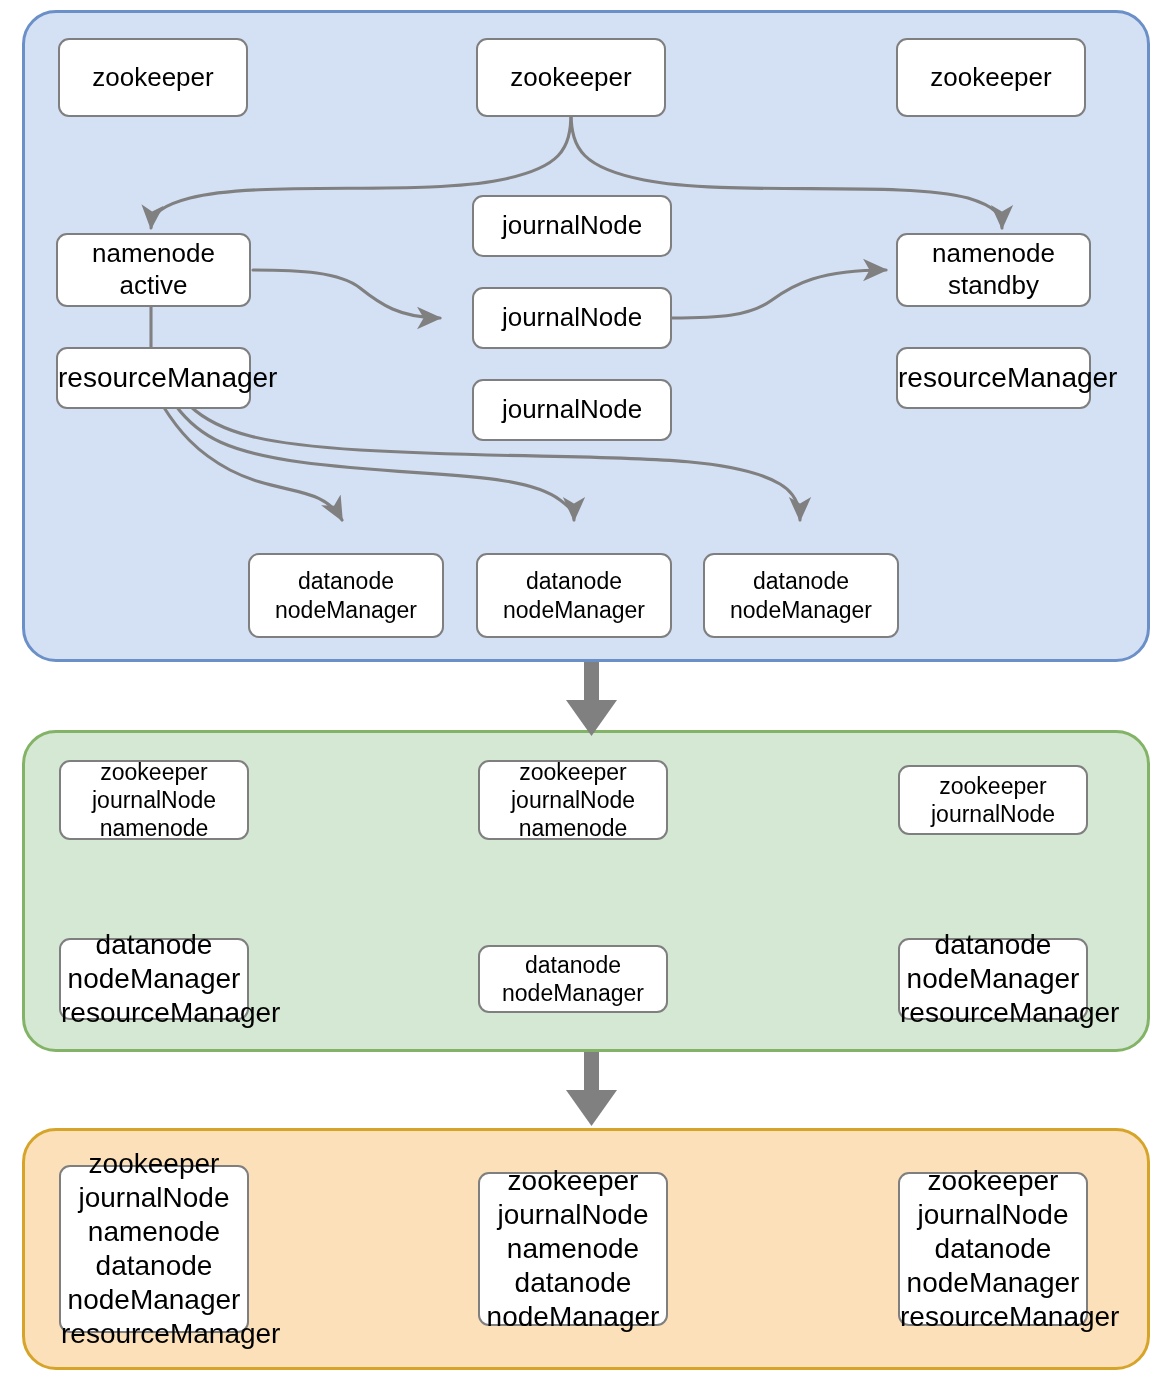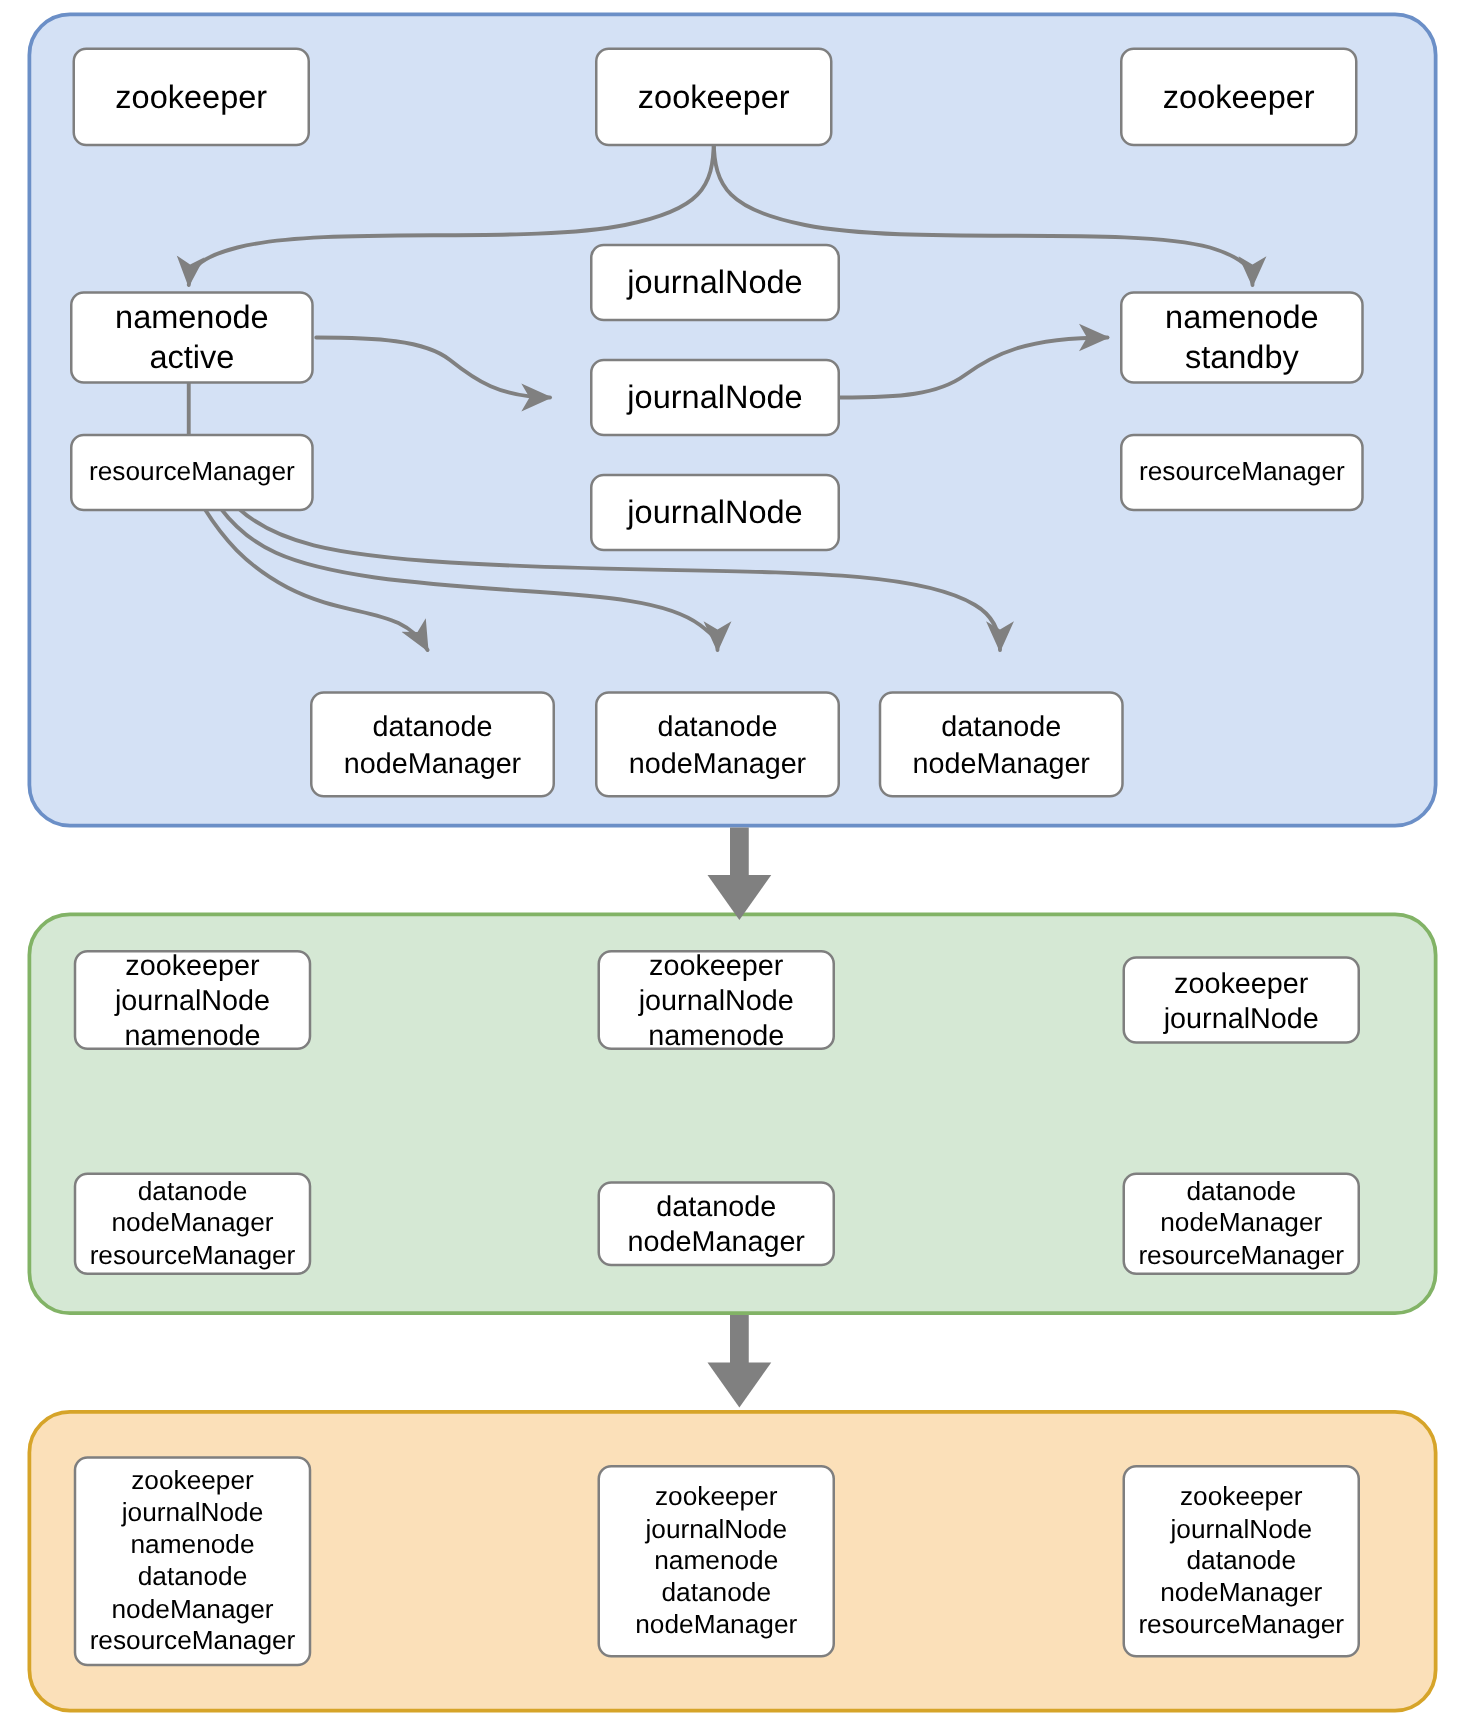--- a/index.html
+++ b/index.html
@@ -44,21 +44,21 @@
     color: #000000;
     font-size: 26px;
     line-height: 1.22;
     white-space: pre;
     z-index: 3;
   }
   .node.small {
     font-size: 23px;
   }
   .node.tiny {
-    font-size: 21px;
+    font-size: 28px;
   }
   .node .label {
     display: block;
     width: 100%;
   }
 </style>
 </head>
 <body>
 
 <div id="canvas">

